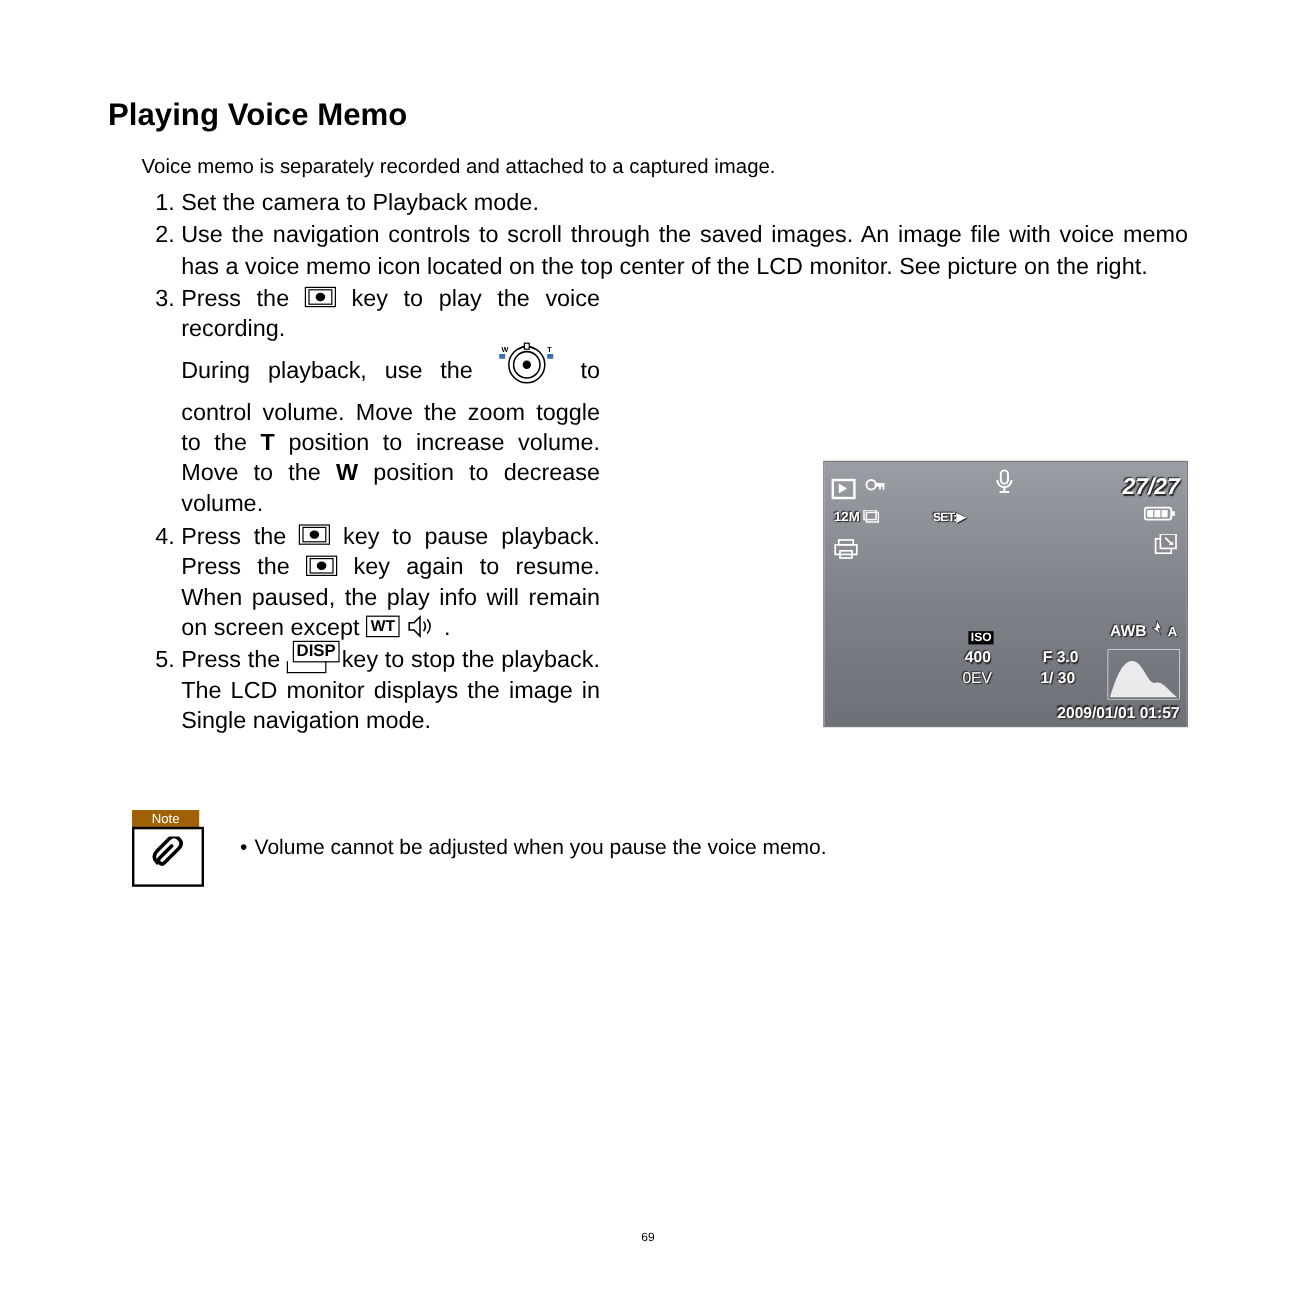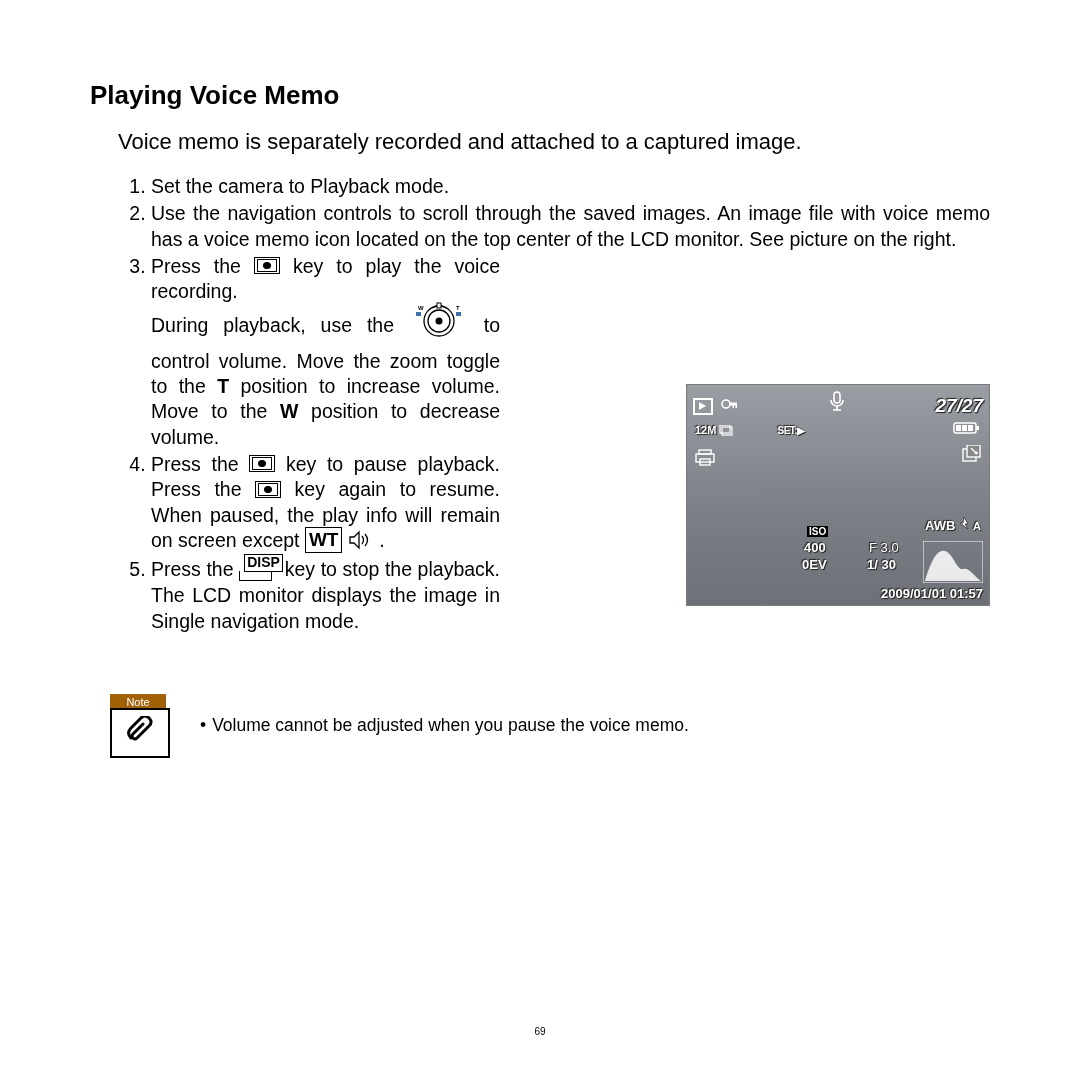--- a/index.html
+++ b/index.html
@@ -15,22 +15,22 @@
     box-sizing: border-box;
     padding: 80px 90px 0 90px;
     position: relative;
   }
   .title {
     font-size: 26px;
     font-weight: bold;
     margin-bottom: 18px;
   }
   .intro {
-    font-size: 22px;
-    margin: 0 0 19px 28px;
+    font-size: 17px;
+    margin: 0 0 8px 28px;
   }
   ol.steps {
     font-size: 19.5px;
     margin: 0 0 0 25px;
     padding: 0 0 0 36px;
   }
   ol.steps li {
     margin-bottom: 2px;
     text-align: justify;
     line-height: 1.3;
@@ -89,21 +89,21 @@
     position:absolute;left:0;bottom:0;
     width:32px;border-top:1.5px solid #000;
   }
   .disp-wrap .sidel{position:absolute;left:0;bottom:0;height:10px;border-left:1.5px solid #000;}
   .disp-wrap .sider{position:absolute;left:32px;bottom:0;height:10px;border-left:1.5px solid #000;}
 
   .wt-btn{
     display:inline-block;
     vertical-align:middle;
     border:1.5px solid #000;
-    font-size:19px;
+    font-size:13px;
     font-weight:bold;
     padding:0 3px;
     position:relative;
     top:-2px;
   }
   .speaker-icon{
     display:inline-block;
     vertical-align:middle;
     position:relative;
     width:26px;height:20px;
@@ -161,22 +161,22 @@
   .counter{font-size:19px;font-weight:bold;font-style:italic;}
   .lcd-row2{position:absolute;top:36px;left:8px;right:8px;display:flex;justify-content:space-between;align-items:center;}
   .lcd-row2 .sz{font-size:11px;font-weight:bold;}
   .lcd-row2 .setplay{font-size:10px;font-weight:bold;letter-spacing:-0.5px;margin-left:44px;}
   .lcd-row2 .batt{margin-left:auto;}
   .lcd-row3l{position:absolute;top:64px;left:8px;}
   .lcd-row3r{position:absolute;top:60px;right:8px;}
   .lcd-awb{position:absolute;right:8px;bottom:72px;font-size:13px;font-weight:bold;}
   .lcd-iso{position:absolute;left:120px;bottom:68px;font-size:10px;background:#000;color:#fff;padding:0 2px;font-weight:bold;}
   .lcd-400{position:absolute;left:117px;bottom:50px;font-size:13px;font-weight:bold;}
-  .lcd-0ev{position:absolute;left:115px;bottom:33px;font-size:13px;font-weight:bold;text-align:right;}
-  .lcd-f{position:absolute;left:182px;bottom:50px;font-size:13px;font-weight:normal;}
+  .lcd-0ev{position:absolute;left:115px;bottom:33px;font-size:13px;font-weight:normal;text-align:right;}
+  .lcd-f{position:absolute;left:182px;bottom:50px;font-size:13px;font-weight:bold;}
   .lcd-s{position:absolute;left:180px;bottom:33px;font-size:13px;font-weight:bold;}
   .lcd-hist{position:absolute;right:6px;bottom:22px;width:60px;height:42px;}
   .lcd-date{position:absolute;right:6px;bottom:4px;font-size:13px;font-weight:bold;}
 
   .note-section{
     display:flex;
     align-items:center;
     margin:60px 0 0 20px;
     gap:30px;
   }

